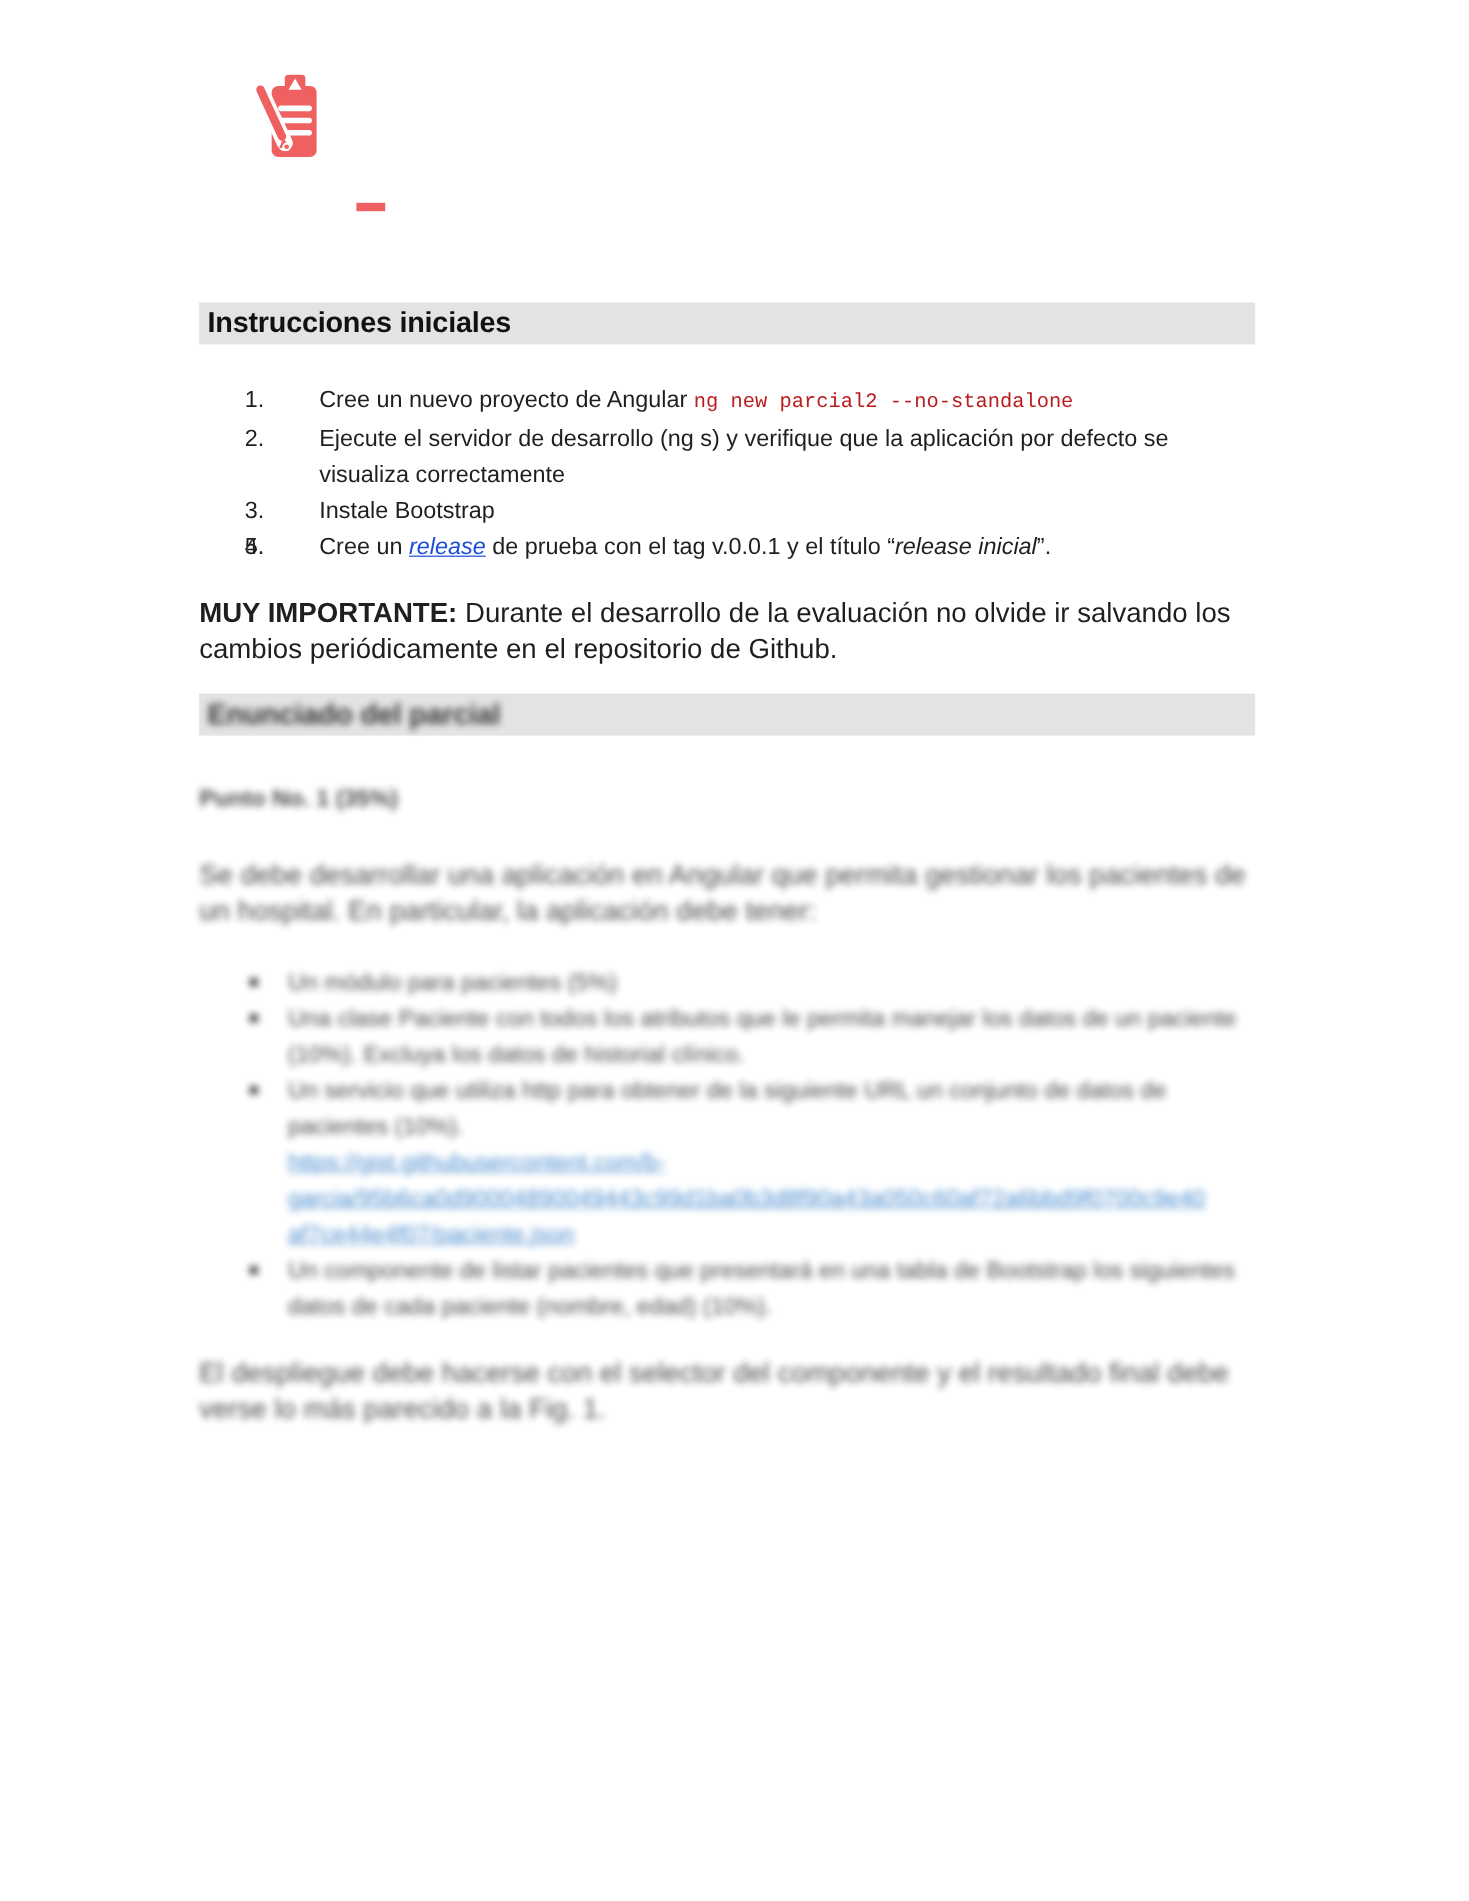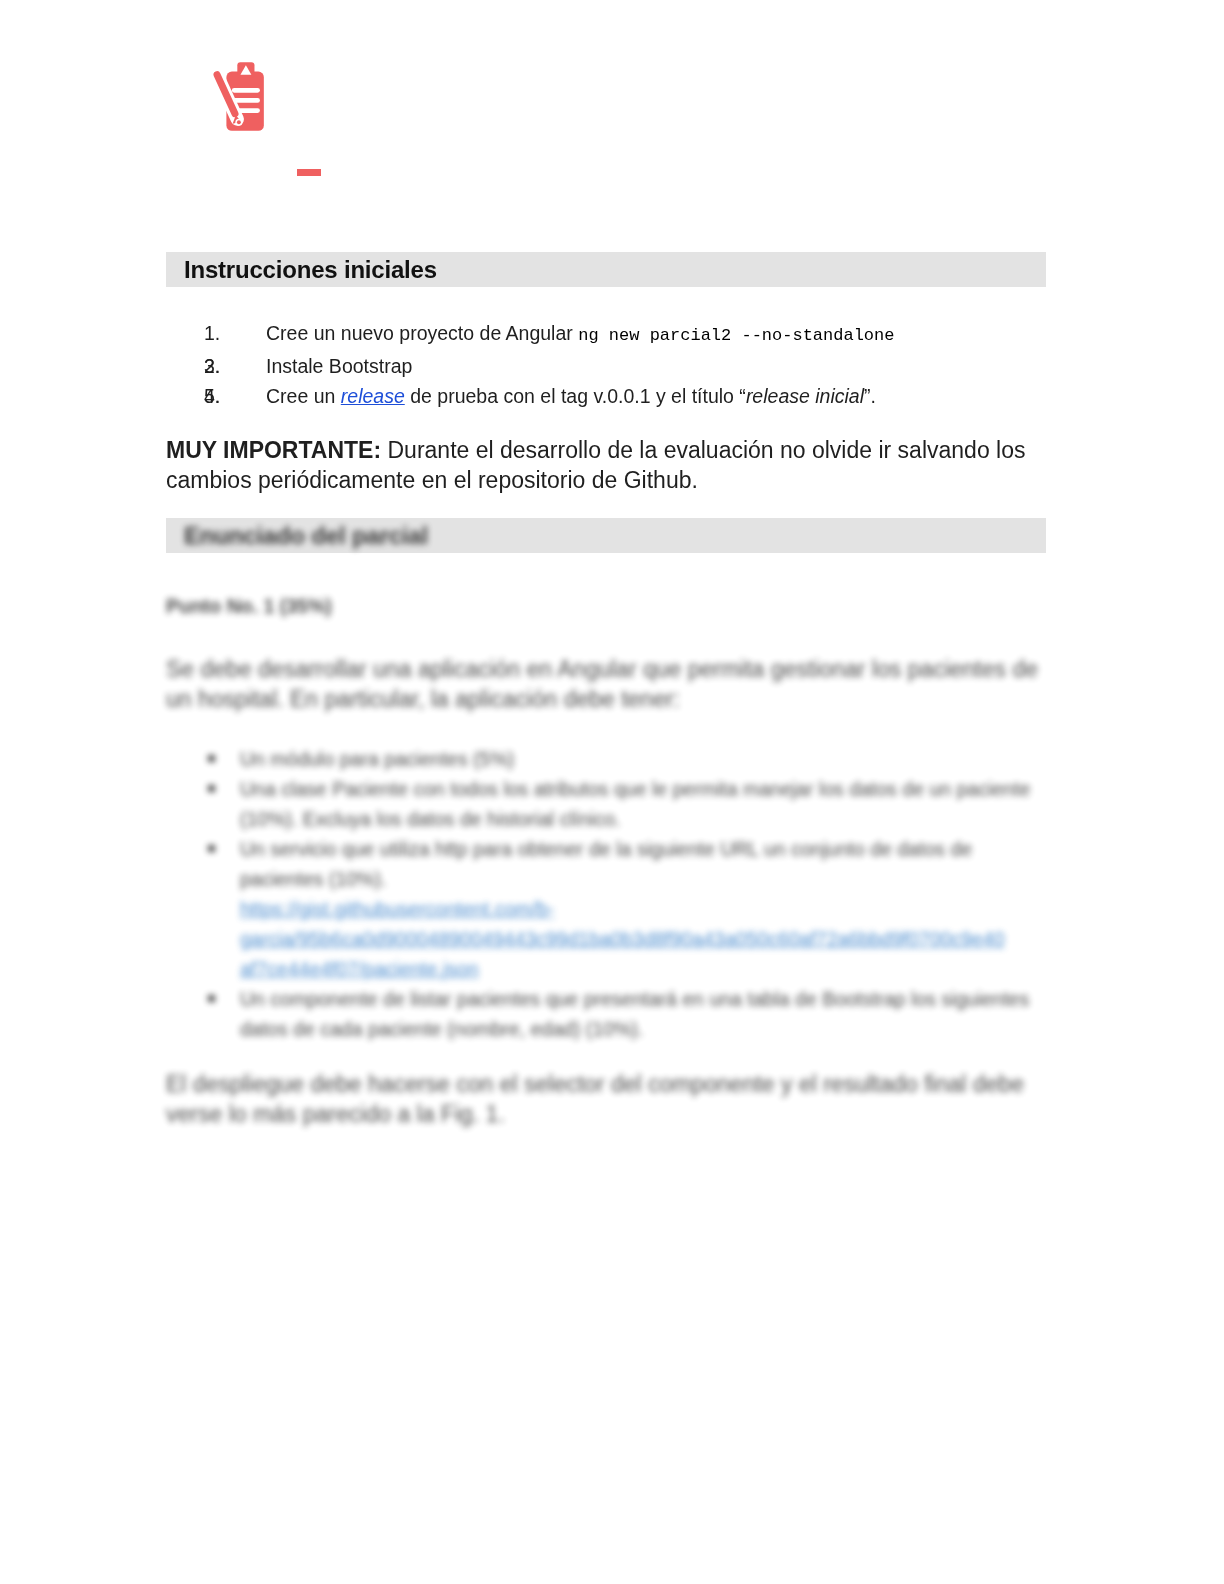--- a/index.html
+++ b/index.html
@@ -13,32 +13,32 @@
   }
   
   .doc-icon{position:absolute;left:203px;top:58px;width:78px;height:88px;}
   .red-dash{position:absolute;left:297px;top:169px;width:24px;height:7px;background:#ef6060;}
   
   .content{position:absolute;left:166px;top:252px;width:880px;}
   .section-bar{
     background:#e3e3e3;
     height:35px;
     display:flex;align-items:center;
-    padding-left:18px;box-sizing:border-box;
+    padding-left:7px;box-sizing:border-box;
   }
   .section-bar .bar-title{
     font-size:24px;font-weight:bold;color:#111;letter-spacing:-0.2px;
   }
   
   .num-list{margin:31px 0 0 0;padding:0;list-style:none;font-size:19.5px;line-height:30px;}
   .num-item{position:relative;padding-left:100px;}
   .num-item .num{position:absolute;left:38px;top:0;}
   .code{
     font-family:"Liberation Mono","DejaVu Sans Mono",monospace;
-    color:#000000;font-size:17px;
+    color:#b91c1c;font-size:17px;
   }
   .link{color:#1d4ed8;font-style:italic;text-decoration:underline;cursor:pointer;}
   .italic{font-style:italic;}
   
   .para{font-size:23px;line-height:30px;margin:24px 0 0 0;}
   .para .label{font-weight:bold;}
   
   .blurred{filter:blur(3.2px);opacity:.82;}
   .blur-bar{margin-top:23px;}
   .subtitle{font-size:19.5px;font-weight:bold;margin:38px 0 0 0;line-height:30px;}
@@ -84,20 +84,21 @@
       <span class="bar-title">Instrucciones iniciales</span>
     </div>
 
     <ol class="num-list">
       <li class="num-item">
         <span class="num">1.</span>
         <span>Cree un nuevo proyecto de Angular </span><span class="code">ng new parcial2 --no-standalone</span>
       </li>
       <li class="num-item">
         <span class="num">2.</span>
+        <span>Ejecute el servidor de desarrollo (ng s) y verifique que la aplicación por defecto se visualiza correctamente</span>
       </li>
       <li class="num-item">
         <span class="num">3.</span>
         <span>Instale Bootstrap</span>
       </li>
       <li class="num-item">
         <span class="num">4.</span>
       </li>
       <li class="num-item">
         <span class="num">5.</span>

